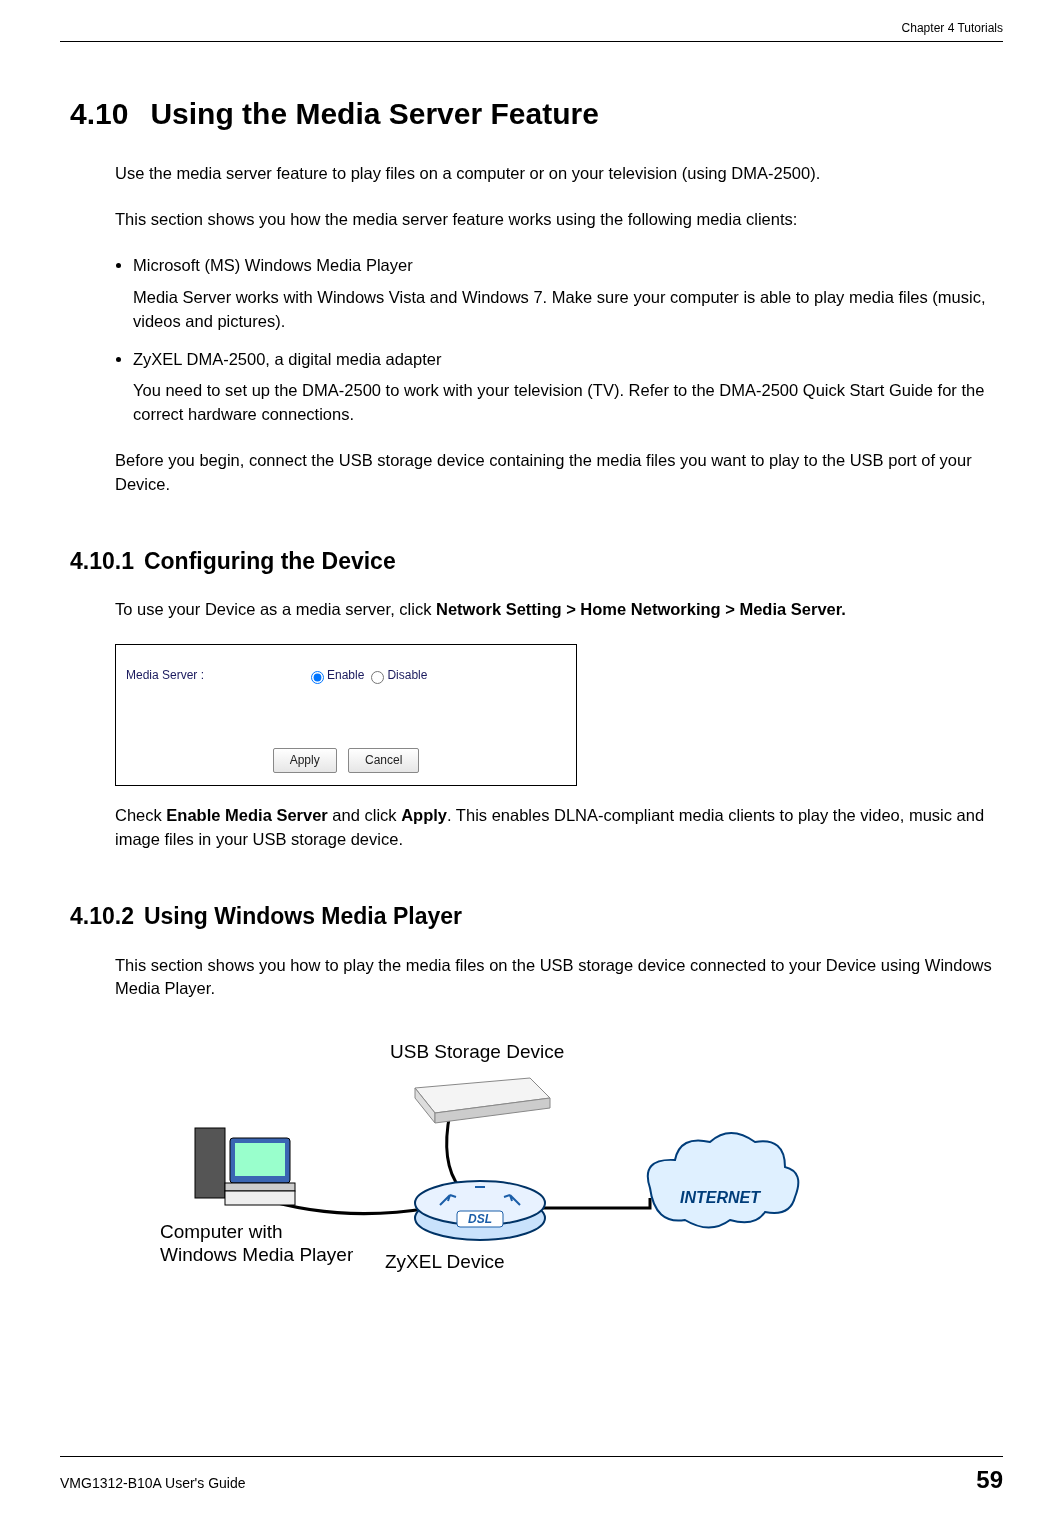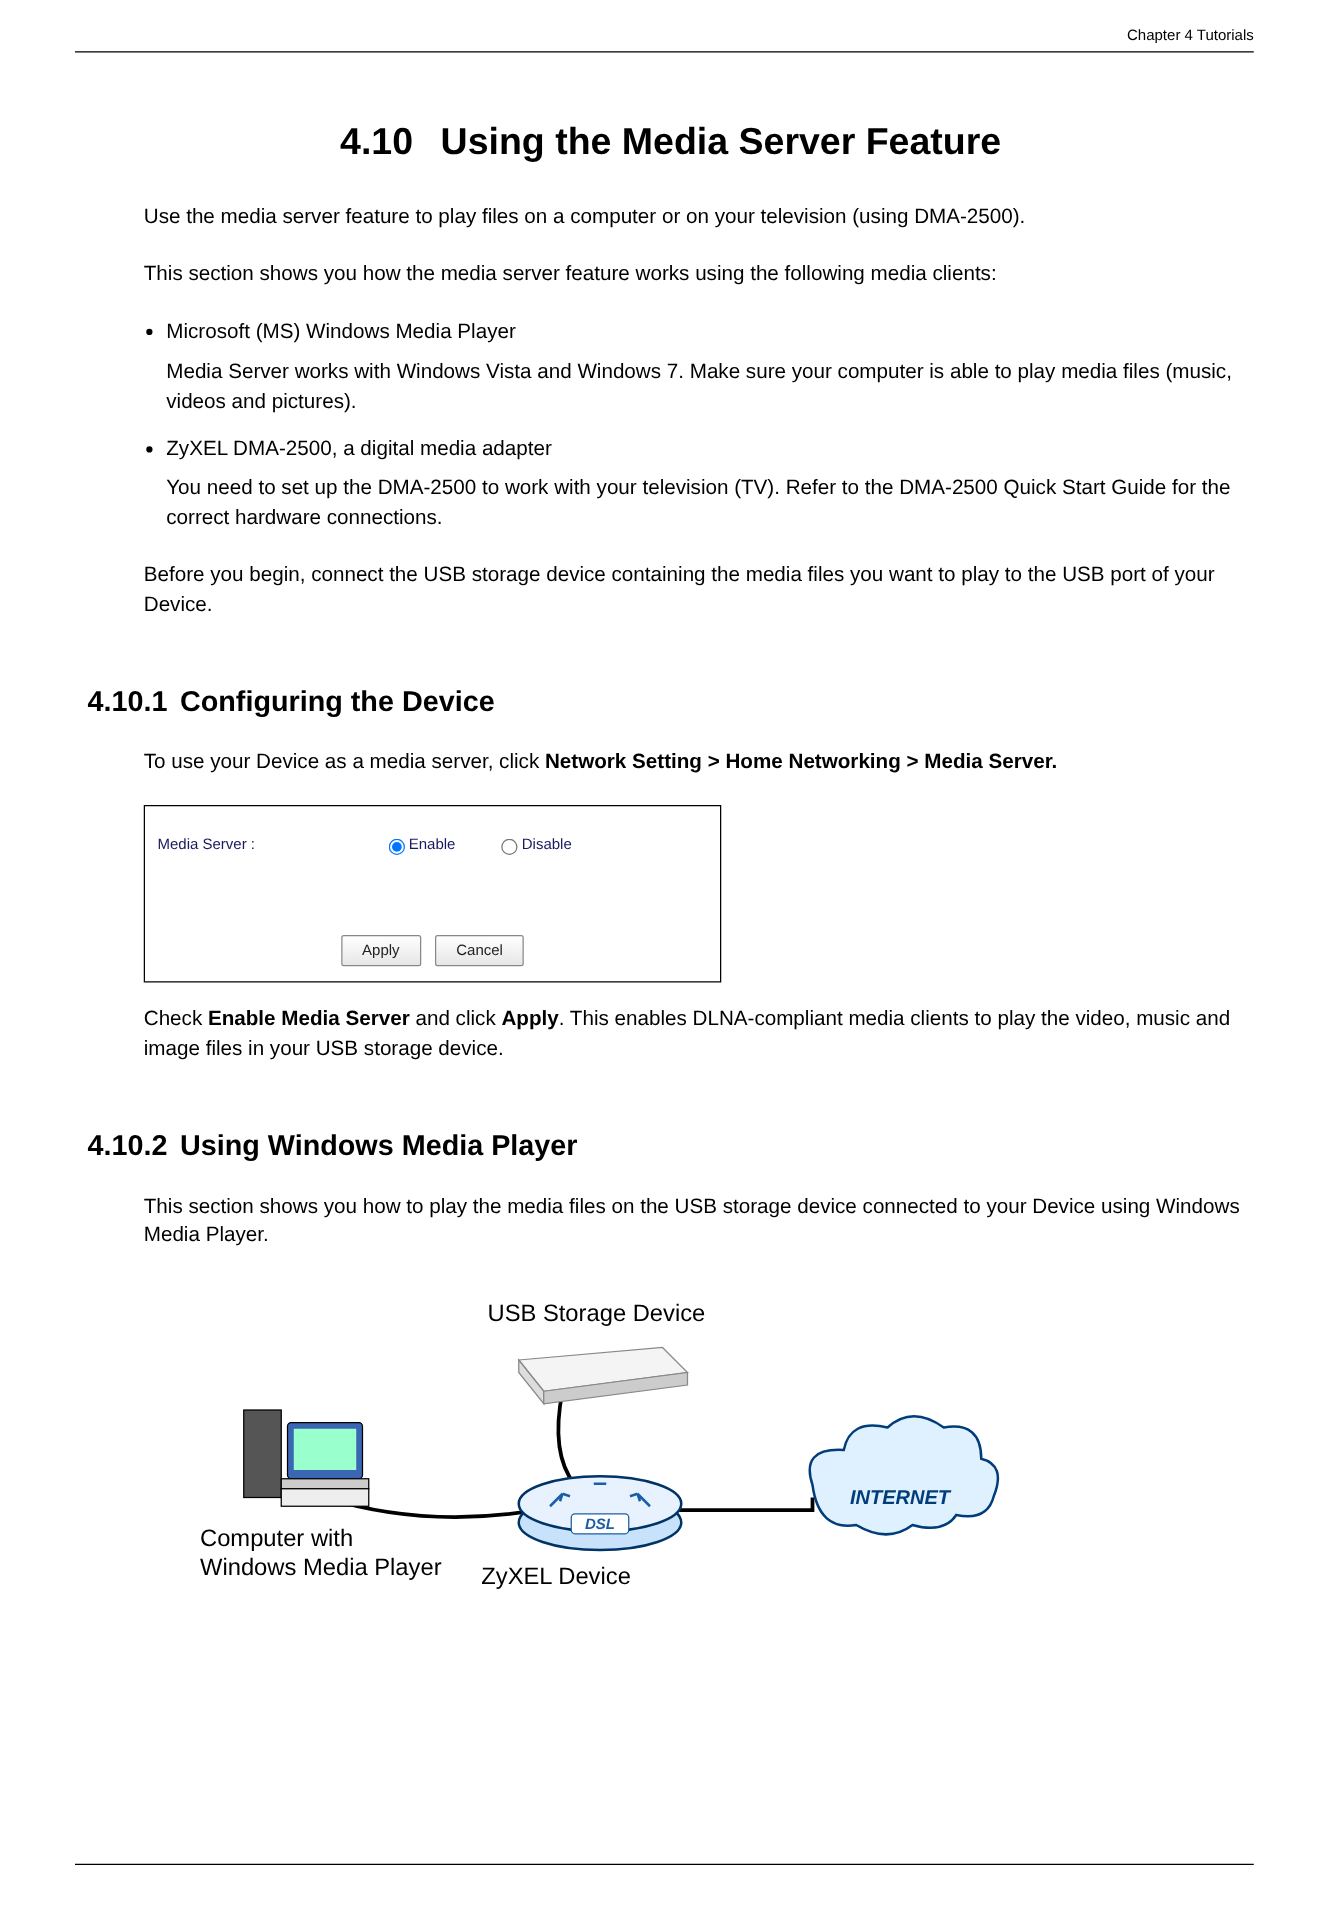--- a/index.html
+++ b/index.html
@@ -25,21 +25,20 @@
   .header-rule {
     border: none;
     border-top: 1.5px solid #000;
     margin: 0 0 25px 0;
   }
   .h1 {
     font-family: Arial, Helvetica, sans-serif;
     font-weight: bold;
     font-size: 30px;
     margin: 50px 0 26px 10px;
-    text-align: center;
   }
   .h1 .secnum { margin-right: 22px; }
   .h2 {
     font-family: Arial, Helvetica, sans-serif;
     font-weight: bold;
     font-size: 23px;
     margin: 48px 0 20px 10px;
   }
   .h2 .secnum { margin-right: 10px; }
   .body-block {
@@ -64,21 +63,21 @@
     color: #1a1a5e;
     position: relative;
     background: #fff;
   }
   .ui-row {
     display: flex;
     align-items: center;
     padding: 22px 10px 0 10px;
   }
   .ui-label { width: 180px; }
-  .ui-radio-group { display: flex; gap: 32px; align-items: center; }
+  .ui-radio-group { display: flex; gap: 2px; align-items: center; }
   .ui-radio { margin-right: 3px; vertical-align: middle; }
   .ui-buttons {
     position: absolute;
     bottom: 12px;
     width: 100%;
     text-align: center;
   }
   .ui-btn {
     display: inline-block;
     border: 1px solid #888;
@@ -224,14 +223,18 @@
       </g>
     </svg>
     <div class="lbl" style="left:260px; top:15px;">USB Storage Device</div>
     <div class="lbl" style="left:30px; top:195px;">Computer with</div>
     <div class="lbl" style="left:30px; top:218px;">Windows Media Player</div>
     <div class="lbl" style="left:255px; top:225px;">ZyXEL Device</div>
   </div>
 
   <div class="footer">
     <hr class="footer-rule">
+    <div class="footer-row">
+      <span>VMG1312-B10A User's Guide</span>
+      <span class="page-num">59</span>
+    </div>
   </div>
 </div>
 
 </body></html>

